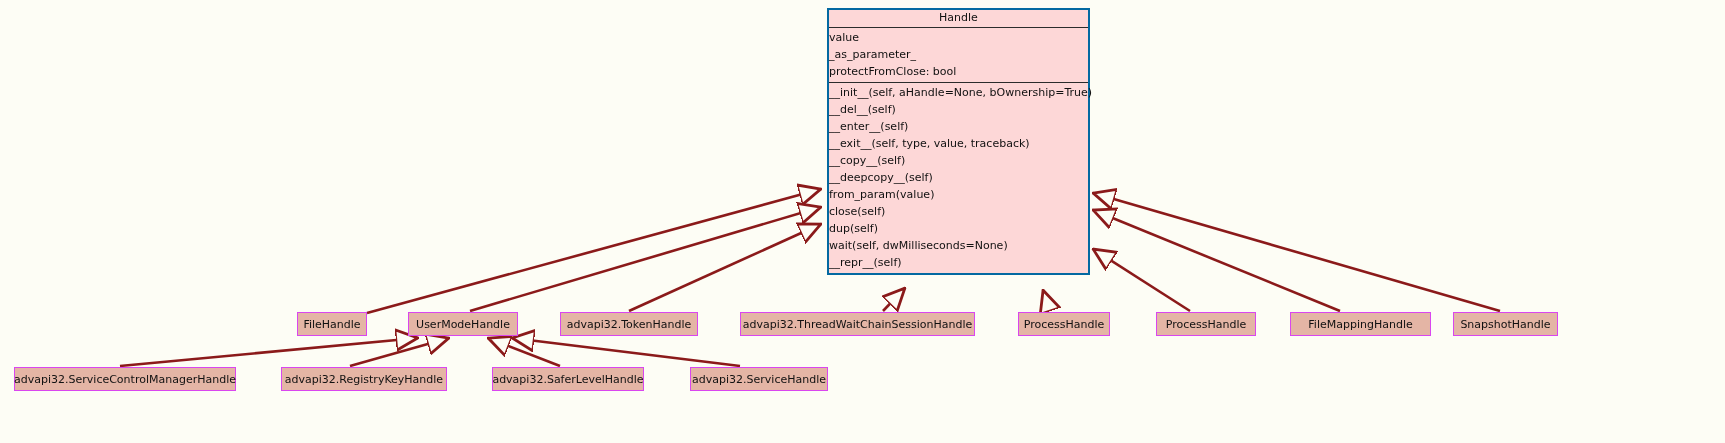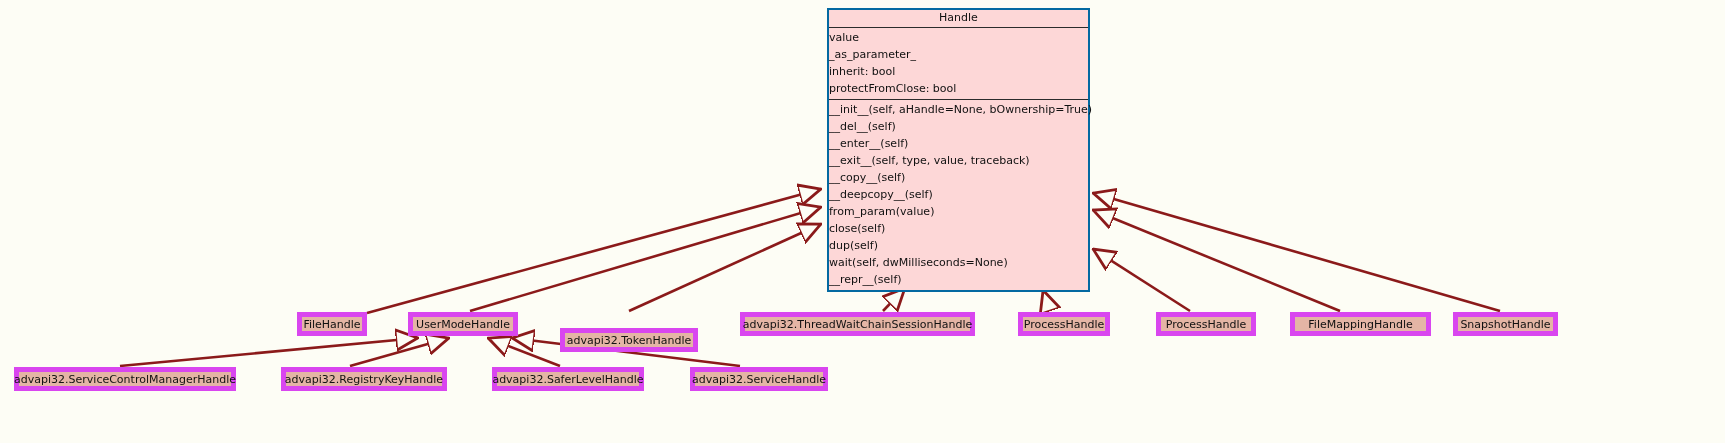--- a/index.html
+++ b/index.html
@@ -54,21 +54,21 @@
     line-height: 17px;
     height: 17px;
     white-space: nowrap;
     overflow: visible;
   }
 
   
   .leafbox {
     position: absolute;
     box-sizing: border-box;
-    border: 5px solid #d946ef;
+    border: 1px solid #d946ef;
     background: #e4b5a5;
     color: #111;
     font-size: 11px;
     line-height: 13px;
     display: flex;
     align-items: center;
     justify-content: center;
     text-align: center;
     white-space: nowrap;
     padding: 0 6px;
@@ -106,21 +106,20 @@
       <path d="M 740,366 L 512,338"></path>
     </g>
   </svg>
 
   <div class="umlclass" id="handle-class" style="left:827px; top:8px; width:263px;">
     <div class="uml-title">Handle</div>
 
     <div class="uml-section">
       <div class="uml-row">value</div>
       <div class="uml-row">_as_parameter_</div>
-      <div class="uml-row">inherit: bool</div>
       <div class="uml-row">protectFromClose: bool</div>
     </div>
 
     <div class="uml-section">
       <div class="uml-row">__init__(self, aHandle=None, bOwnership=True)</div>
       <div class="uml-row">__del__(self)</div>
       <div class="uml-row">__enter__(self)</div>
       <div class="uml-row">__exit__(self, type, value, traceback)</div>
       <div class="uml-row">__copy__(self)</div>
       <div class="uml-row">__deepcopy__(self)</div>
@@ -129,21 +128,21 @@
       <div class="uml-row">dup(self)</div>
       <div class="uml-row">wait(self, dwMilliseconds=None)</div>
       <div class="uml-row">__repr__(self)</div>
     </div>
   </div>
 
   <div class="leafbox" style="left:297px; top:312px; width:70px;">FileHandle</div>
 
   <div class="leafbox" style="left:408px; top:312px; width:110px;">UserModeHandle</div>
 
-  <div class="leafbox" style="left:560px; top:312px; width:138px;margin-top:16px;">advapi32.TokenHandle</div>
+  <div class="leafbox" style="left:560px; top:312px; width:138px;">advapi32.TokenHandle</div>
 
   <div class="leafbox" style="left:740px; top:312px; width:235px;">advapi32.ThreadWaitChainSessionHandle</div>
 
   <div class="leafbox" style="left:1018px; top:312px; width:92px;">ProcessHandle</div>
 
   <div class="leafbox" style="left:1150px; top:312px; width:100px;margin-left:6px;">ProcessHandle</div>
 
   <div class="leafbox" style="left:1290px; top:312px; width:141px;">FileMappingHandle</div>
 
   <div class="leafbox" style="left:1453px; top:312px; width:105px;">SnapshotHandle</div>

